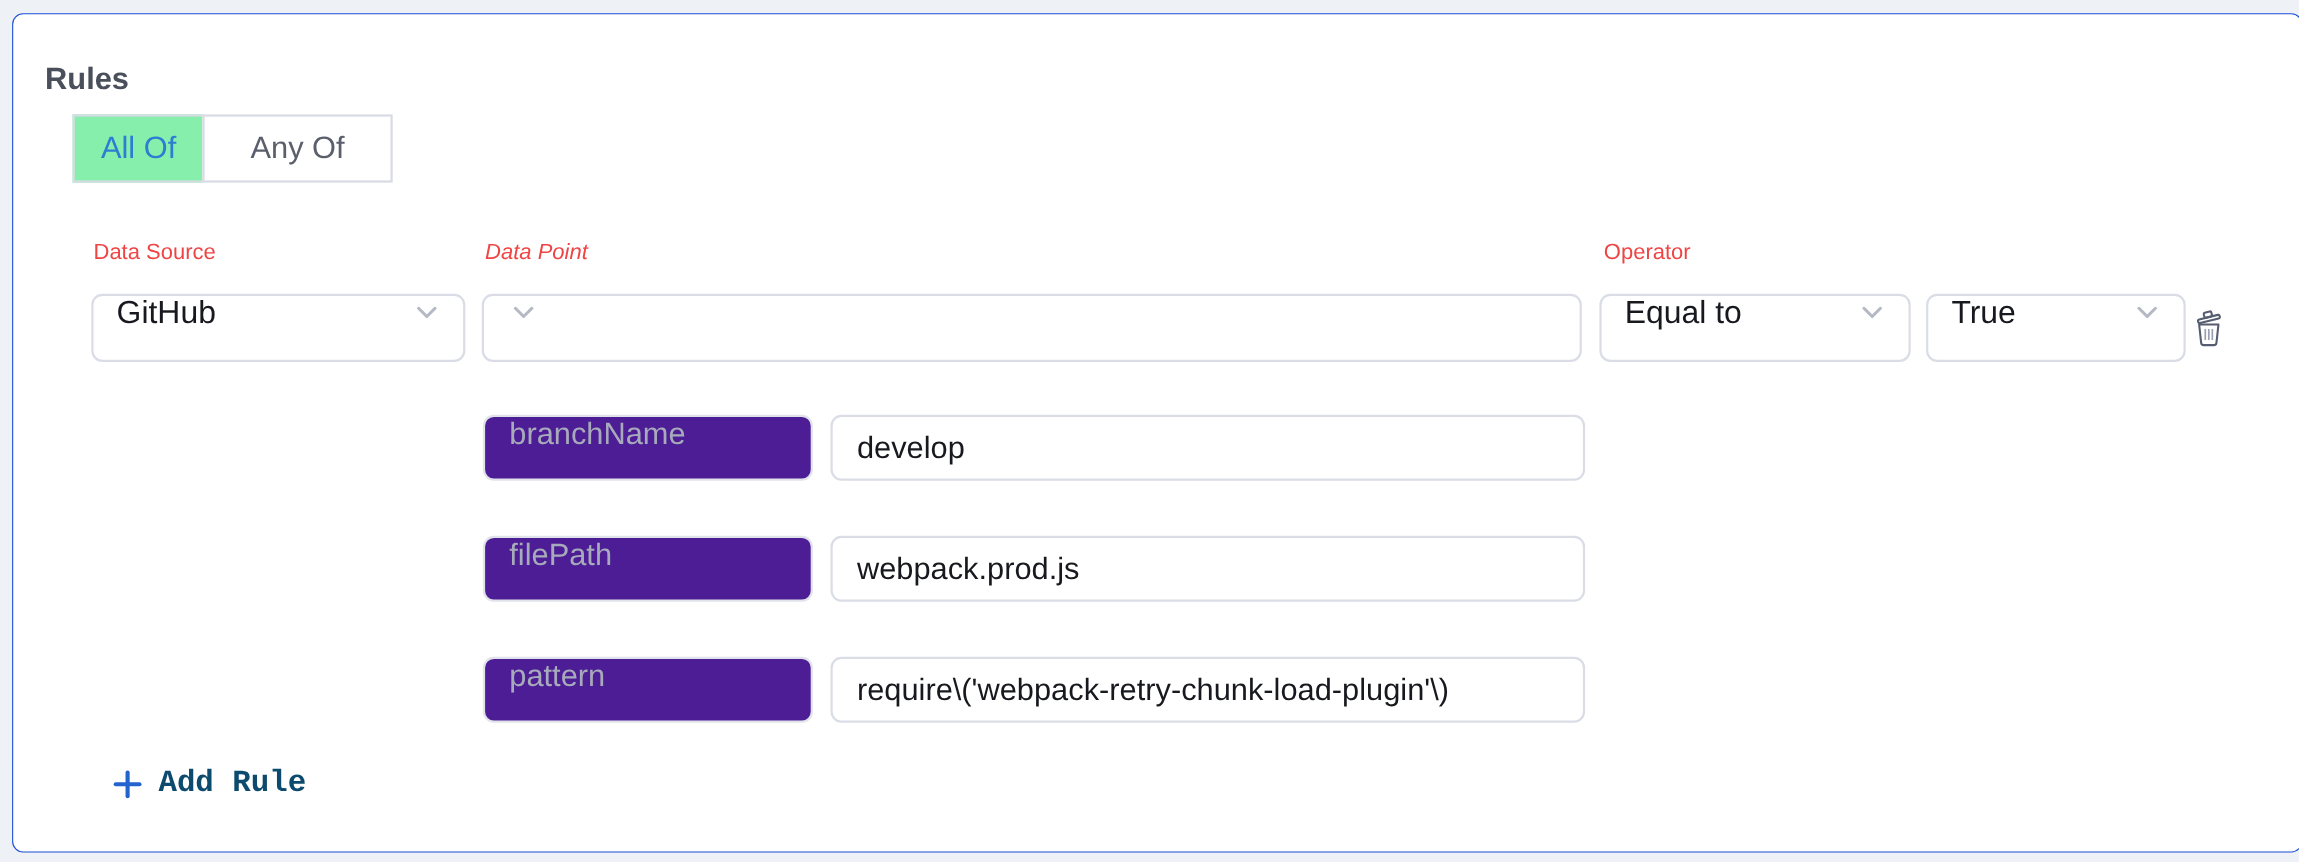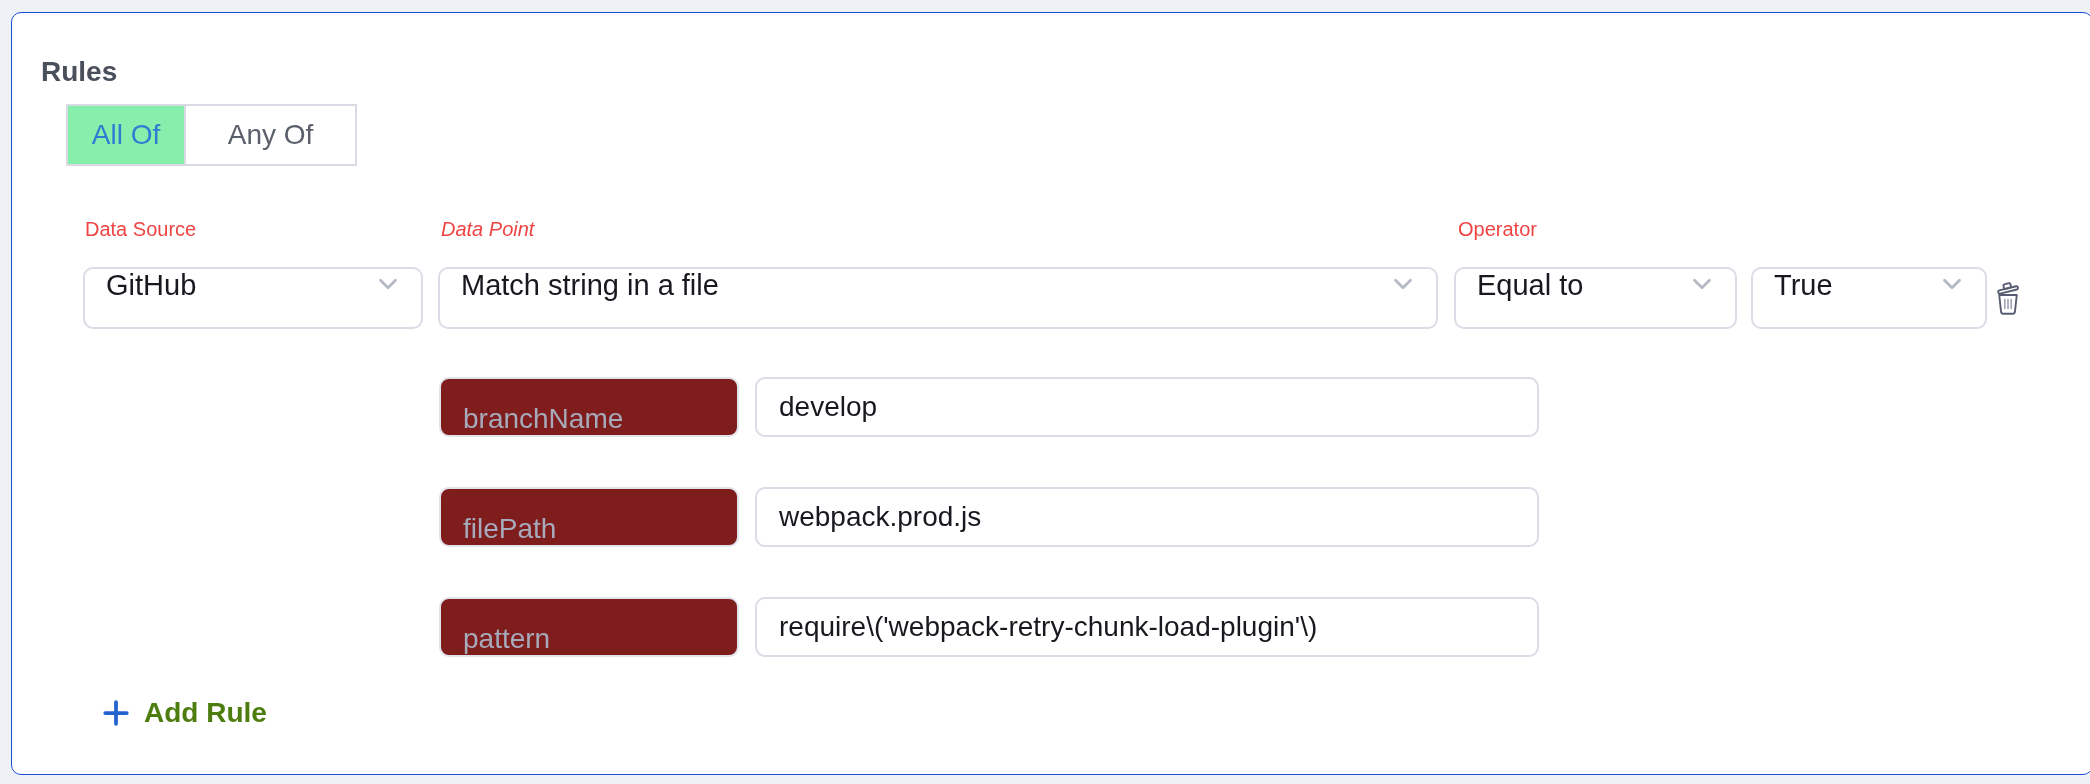--- a/index.html
+++ b/index.html
@@ -62,45 +62,45 @@
 
   .trash-btn {
     left:1974px; top:264px; width:44px; height:44px;
     display:flex; align-items:center; justify-content:center;
     background:none; border:none; cursor:pointer;
   }
 
   
   .param-key {
     left:427px; width:300px; height:60px;
-    background:#7f1d1d;
+    background:#4c1d95;
     border:2px solid #e1e3eb; border-radius:10px;
-    display:flex; align-items:flex-end;
+    display:flex; align-items:flex-start;
     padding:0 22px;
     font-size:28px; color:#a7aaba;
   }
   .param-value {
-    left:743px; width:784px; height:60px;
+    left:743px; width:686px; height:60px;
     background:#ffffff;
     border:2px solid #dadde6; border-radius:10px;
     padding:16px 22px;
     font-size:28px; color:#17191f;
     font-family:"Liberation Sans", sans-serif;
     outline:none; display:block;
   }
   .row-1 { top:364px; }
   .row-2 { top:474px; }
   .row-3 { top:584px; }
 
   .add-rule {
     left:89px; top:683px;
     display:flex; align-items:center; gap:13px;
     background:none; border:none; cursor:pointer;
-    font-family:Liberation Sans, sans-serif;
-    font-size:28px; font-weight:700; color:#4d7c0f;
+    font-family:Liberation Mono, monospace;
+    font-size:28px; font-weight:700; color:#0c4a6e;
     line-height:1.2;
   }
   .add-rule .plus { width:30px; height:30px; display:block; }
 </style>
 </head>
 <body>
 
 <div class="card">
 
   <div class="abs rules-title">Rules</div>
@@ -119,21 +119,20 @@
   <div class="abs field-label lbl-operator">Operator</div>
 
   <div class="abs select sel-source">
     <span class="sel-text">GitHub</span>
     <svg class="chev" viewBox="0 0 32 32" fill="none">
       <polyline points="8,12 16,20 24,12" stroke="#b5b9c4" stroke-width="3" stroke-linecap="round" stroke-linejoin="round"></polyline>
     </svg>
   </div>
 
   <div class="abs select sel-point">
-    <span class="sel-text">Match string in a file</span>
     <svg class="chev" viewBox="0 0 32 32" fill="none">
       <polyline points="8,12 16,20 24,12" stroke="#b5b9c4" stroke-width="3" stroke-linecap="round" stroke-linejoin="round"></polyline>
     </svg>
   </div>
 
   <div class="abs select sel-operator">
     <span class="sel-text">Equal to</span>
     <svg class="chev" viewBox="0 0 32 32" fill="none">
       <polyline points="8,12 16,20 24,12" stroke="#b5b9c4" stroke-width="3" stroke-linecap="round" stroke-linejoin="round"></polyline>
     </svg>

